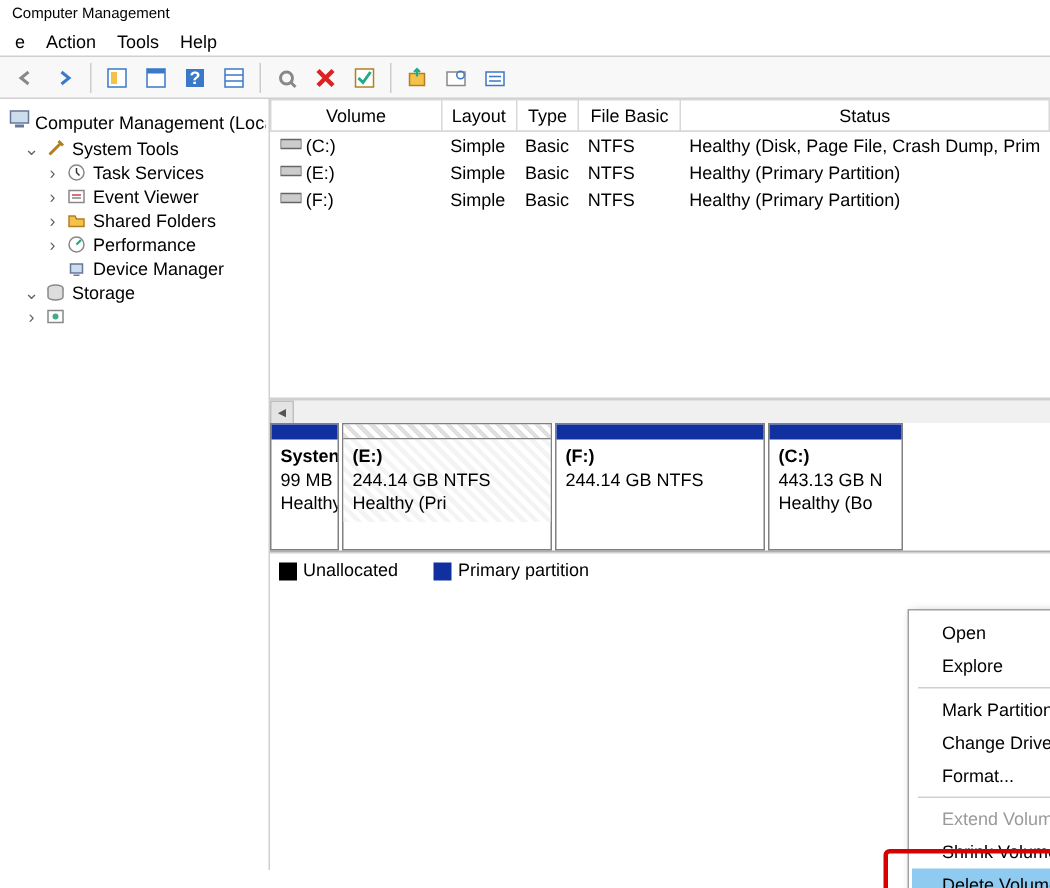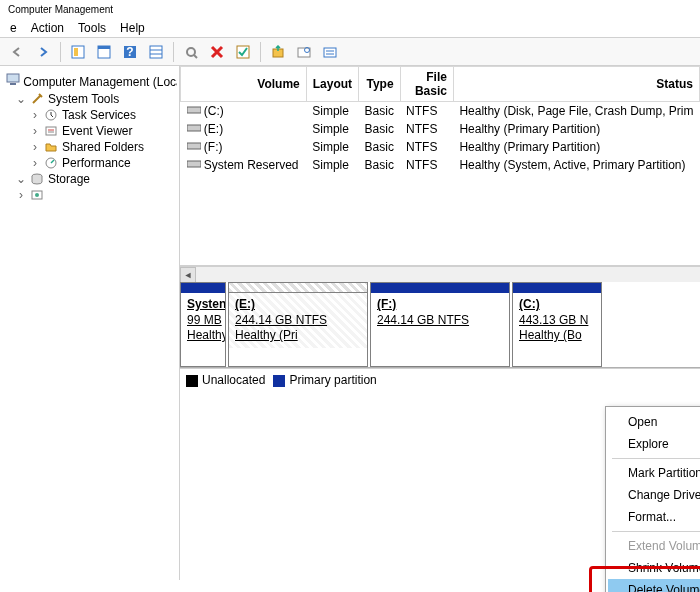--- a/index.html
+++ b/index.html
@@ -14,37 +14,37 @@
   .tree { width: 180px; border-right: 1px solid #d0d0d0; padding: 4px 2px; overflow: hidden; }
   .tree-hdr { padding: 2px 4px; white-space: nowrap; overflow: hidden; }
   .tree ul { list-style: none; margin: 0; padding: 0 0 0 14px; }
   .tree li { padding: 1px 0; white-space: nowrap; display: flex; align-items: center; gap: 4px; }
   .tree li.sel > .lbl { background: #d8d8d8; border: 1px dotted #888; padding: 0 2px; }
   .exp { width: 10px; color: #666; display: inline-block; text-align: center; }
   .ico { width: 14px; height: 14px; display: inline-flex; align-items: center; justify-content: center; }
   .right { flex: 1; display: flex; flex-direction: column; position: relative; }
   .vol-list { flex: 0 0 200px; overflow: hidden; border-bottom: 1px solid #d0d0d0; }
   table { border-collapse: collapse; width: 100%; }
-  th { text-align: right; font-weight: 700; background: #fff; border: 1px solid #d8d8d8; padding: 3px 6px; }
+  th { text-align: center; font-weight: 400; background: #fff; border: 1px solid #d8d8d8; padding: 3px 6px; }
   td { padding: 2px 6px; white-space: nowrap; }
   .drive-ico { width: 14px; display: inline-block; }
   .scrollbar-h { height: 16px; border-top: 1px solid #d0d0d0; background: #f0f0f0; display: flex; align-items: center; }
   .sb-btn { width: 16px; height: 16px; background: #e4e4e4; border: 1px solid #c0c0c0; display: flex; align-items: center; justify-content: center; font-size: 9px; color: #555; }
   .disk-pane { flex: 1; overflow: hidden; background: #fff; }
   .disk-row { display: flex; border-bottom: 1px solid #b0b0b0; min-height: 86px; }
   .disk-hdr { width: 96px; padding: 6px 8px; border-right: 1px solid #b0b0b0; background: #fff; line-height: 1.3; }
   .disk-hdr .name { font-weight: 700; }
   .parts { flex: 1; display: flex; gap: 2px; padding: 0; }
-  .part { border: 1px solid #808080; display: flex; flex-direction: column; text-decoration: underline; }
+  .part { border: 1px solid #808080; display: flex; flex-direction: column; }
   .part-top { height: 10px; background: #1030a0; }
   .part-top.sel { background: repeating-linear-gradient(45deg,#e0e0e0,#e0e0e0 3px,#fff 3px,#fff 6px); border-bottom: 1px solid #808080; }
   .part-body { padding: 4px 6px; line-height: 1.3; white-space: nowrap; overflow: hidden; }
   .part.sel .part-body { background: repeating-linear-gradient(45deg,#f4f4f4,#f4f4f4 3px,#fff 3px,#fff 6px); }
   .part-body .pn { font-weight: 700; }
-  .legend { display: flex; gap: 8px; padding: 4px 6px; border-top: 1px solid #d0d0d0; overflow: hidden; align-items: flex-start; }
+  .legend { display: flex; gap: 24px; padding: 4px 6px; border-top: 1px solid #d0d0d0; overflow: hidden; align-items: flex-start; }
   .lg-sw { width: 12px; height: 12px; display: inline-block; margin-right: 4px; vertical-align: middle; }
   .ctx { position: absolute; left: 425px; top: 340px; width: 260px; background: #fff; border: 1px solid #a0a0a0; box-shadow: 2px 2px 6px rgba(0,0,0,.3); padding: 4px 2px; z-index: 50; }
   .ctx-item { padding: 4px 20px; white-space: nowrap; }
   .ctx-item.disabled { color: #9a9a9a; }
   .ctx-item.hi { background: #8fcaf0; }
   .ctx-sep { height: 1px; background: #d0d0d0; margin: 3px 4px; }
   .ctx-ring { position: absolute; left: 409px; top: 500px; width: 286px; height: 48px; border: 3px solid #d60000; border-radius: 4px; z-index: 60; pointer-events: none; }
   svg { display: block; }
 </style>
 </head>
@@ -190,20 +190,30 @@
           </li>
         <li>
             <span class="exp">›</span>
             <span class="ico">
               <svg width="12" height="12">
                 <circle cx="6" cy="6" r="5" fill="#fff" stroke="#888"></circle>
                 <path d="M6 6 L9 3" stroke="#2a8" stroke-width="1.5"></path>
               </svg>
             </span>
             <span class="lbl">Performance</span>
+          </li>
+        <li>
+            <span class="exp"></span>
+            <span class="ico">
+              <svg width="12" height="12">
+                <rect x="2" y="3" width="8" height="6" fill="#cde" stroke="#679"></rect>
+                <rect x="4" y="10" width="4" height="1" fill="#679"></rect>
+              </svg>
+            </span>
+            <span class="lbl">Device Manager</span>
           </li>
       </ul>
       <li>
           <span class="exp">⌄</span>
           <span class="ico">
             <svg width="12" height="12">
               <ellipse cx="6" cy="3" rx="5" ry="2" fill="#ddd" stroke="#888"></ellipse>
               <path d="M1 3 L1 9 A5 2 0 0 0 11 9 L11 3" fill="#ddd" stroke="#888"></path>
             </svg>
           </span>
@@ -254,29 +264,20 @@
             </tr>
             <tr>
               <td><span class="drive-ico"><svg width="14" height="10">
                     <rect x="0" y="2" width="14" height="6" fill="#ccc" stroke="#666"></rect>
                   </svg></span> <span>(F:)</span></td>
               <td>Simple</td>
               <td>Basic</td>
               <td>NTFS</td>
               <td>Healthy (Primary Partition)</td>
             </tr>
-            <tr>
-              <td><span class="drive-ico"><svg width="14" height="10">
-                    <rect x="0" y="2" width="14" height="6" fill="#ccc" stroke="#666"></rect>
-                  </svg></span> <span>System Reserved</span></td>
-              <td>Simple</td>
-              <td>Basic</td>
-              <td>NTFS</td>
-              <td>Healthy (System, Active, Primary Partition)</td>
-            </tr>
           </tbody>
       </table>
     </div>
     <div class="scrollbar-h">
       <div class="sb-btn">◄</div>
       <div style="flex:1"></div>
     </div>
 
     <div class="disk-pane">
       <div class="disk-row">

